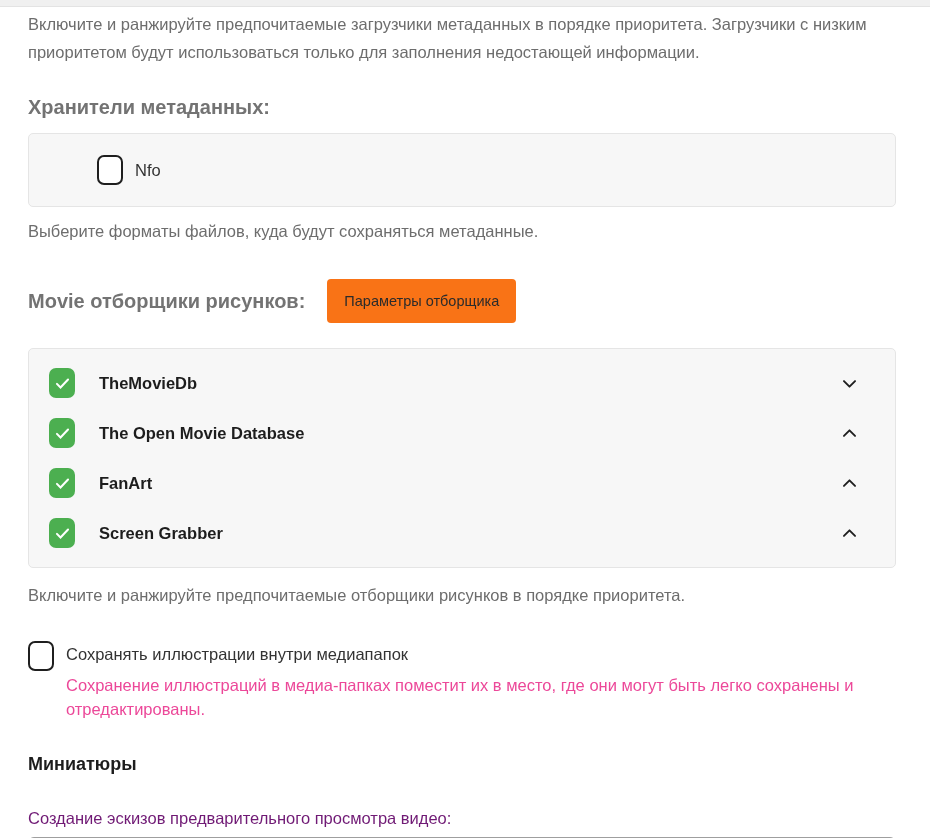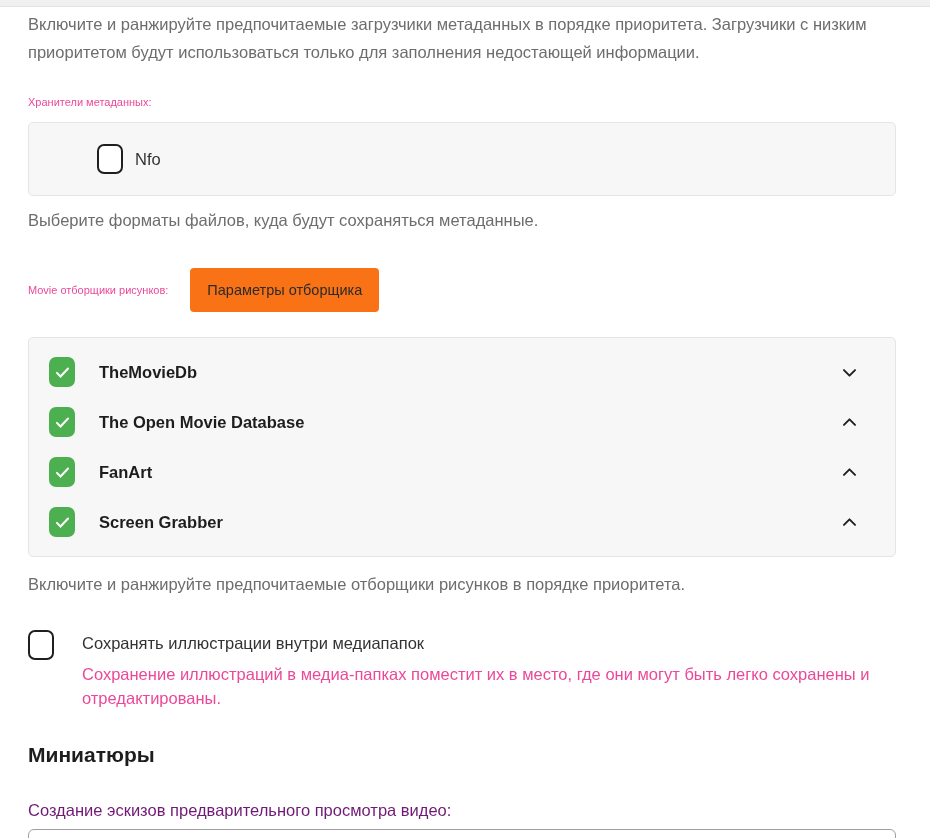--- a/index.html
+++ b/index.html
@@ -19,23 +19,23 @@
   .intro {
     margin-top: 3px;
     color: #6d6d6d;
     font-size: 16.5px;
     line-height: 28px;
     max-width: 872px;
   }
 
   .field-label {
     margin-top: 30px;
-    font-weight: normal;
-    font-size: 11px;
-    color: #ec4899;
+    font-weight: bold;
+    font-size: 20px;
+    color: #737373;
   }
 
   .panel {
     margin-top: 14px;
     background: #f7f7f7;
     border: 1px solid #e5e5e5;
     border-radius: 5px;
   }
   .panel.single { padding: 21px 20px; }
 
@@ -98,33 +98,33 @@
     font-size: 16.5px;
     color: #1d1d1d;
     flex: 1 1 auto;
   }
   .chev { width: 19px; height: 19px; display: flex; align-items: center; cursor: pointer; }
   .chev svg { width: 19px; height: 19px; }
   .chev.chev-up svg { transform: rotate(180deg); }
 
   .artwork { margin-top: 32px; display: flex; align-items: flex-start; }
   .artwork .checkbox { margin-top: 2px; }
-  .artwork-text { margin-left: 28px; }
+  .artwork-text { margin-left: 12px; }
   .artwork-label { font-size: 16.5px; color: #333; line-height: 30px; }
   .artwork-desc {
     color: #ec4899;
     font-size: 16.5px;
     line-height: 24px;
     max-width: 800px;
     margin-top: 4px;
   }
 
   .h2 {
     margin-top: 33px;
-    font-size: 21px;
+    font-size: 18px;
     font-weight: bold;
     color: #1d1d1d;
   }
 
   .select-label {
     margin-top: 34px;
     font-size: 16.5px;
     color: #701a75;
   }
   .select-wrap { position: relative; margin-top: 9px; }

